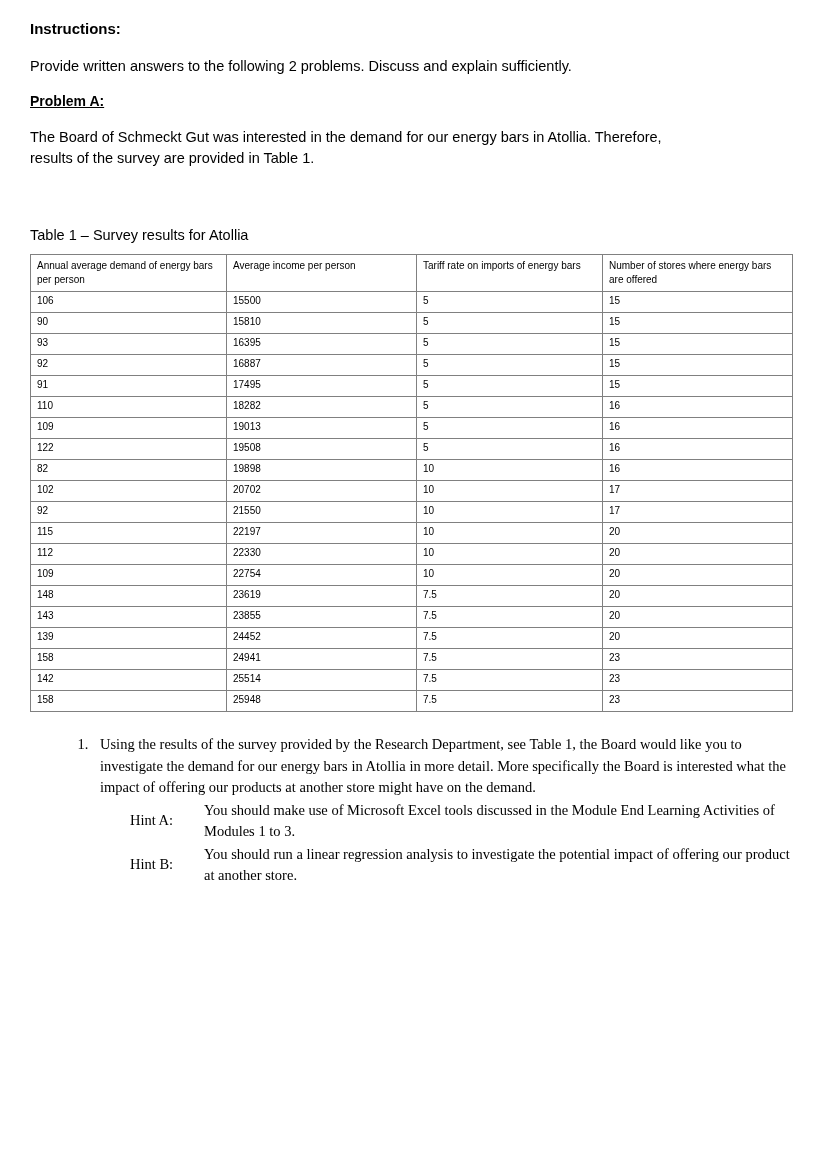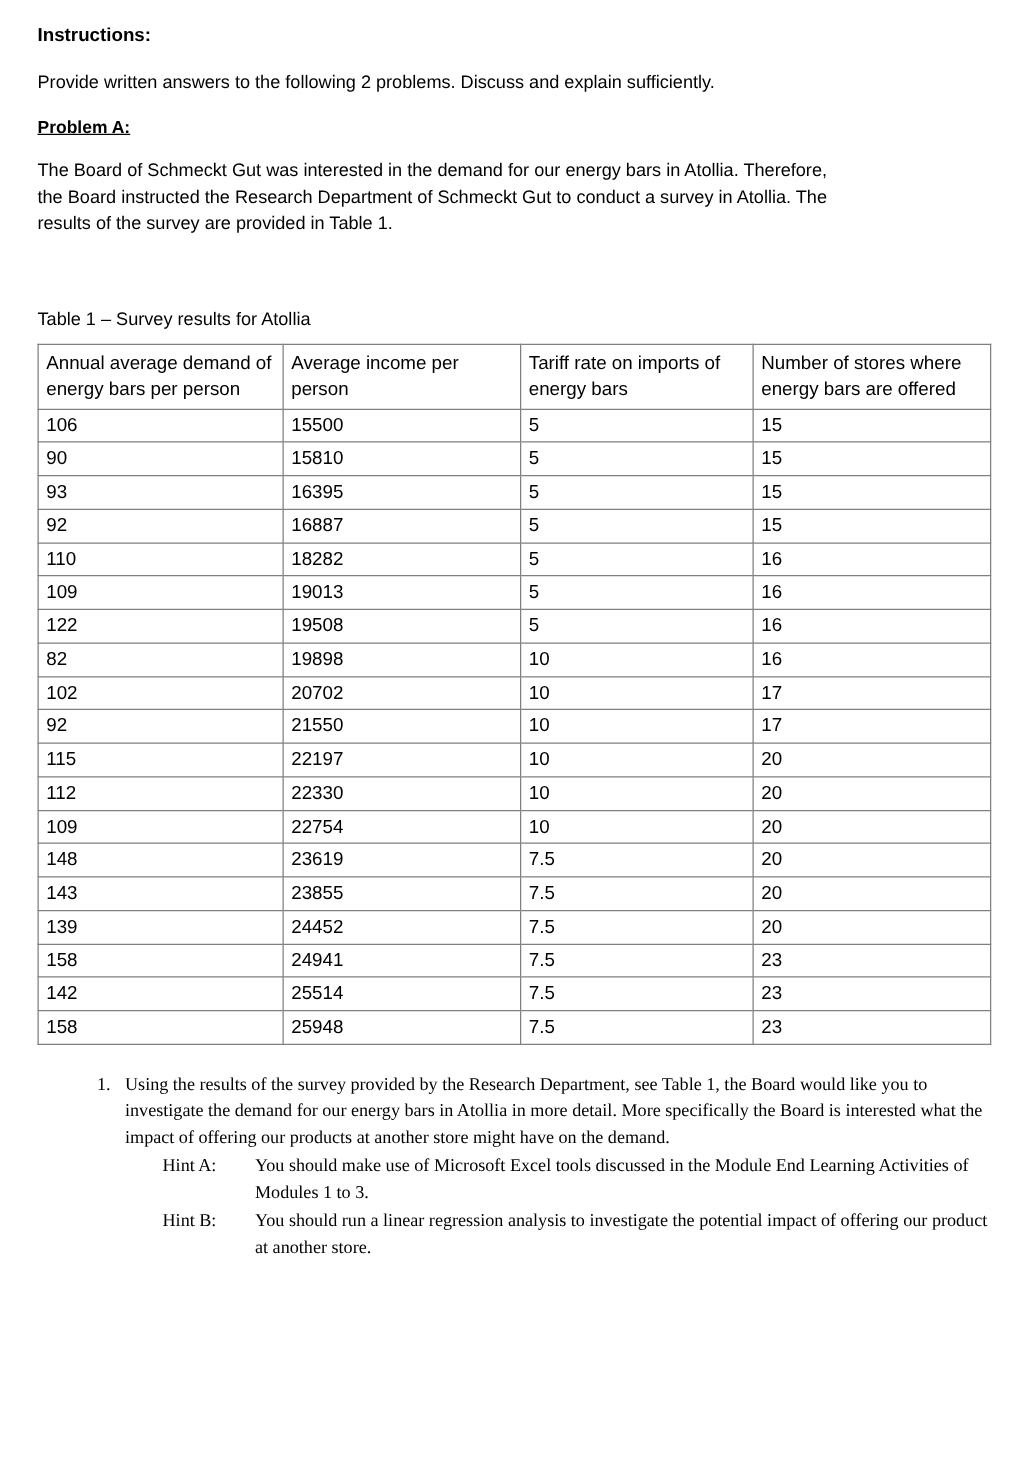--- a/index.html
+++ b/index.html
@@ -47,21 +47,21 @@
   }
   .spacer-lg { height: 44px; }
   .table-caption {
     margin: 0 0 8px 0;
     font-size: 14.5px;
   }
   table.survey {
     border-collapse: collapse;
     width: 762px;
     table-layout: fixed;
-    font-size: 15px;
+    font-size: 10px;
   }
   table.survey th, table.survey td {
     border: 1px solid #808080;
     padding: 2px 6px;
     text-align: left;
     vertical-align: top;
     font-weight: normal;
     height: 21px;
     box-sizing: border-box;
   }
@@ -81,20 +81,21 @@
   }
   ol.questions li {
     margin-bottom: 2px;
     padding-left: 8px;
     font-family: Liberation Serif, serif;
   }
   .hint-row {
     display: flex;
     margin-top: 2px;
     padding-left: 30px;
+    align-items: center;
   }
   .hint-label {
     width: 74px;
     flex: none;
   }
   .hint-text {
     flex: 1;
   }
 </style>
 </head>
@@ -103,21 +104,20 @@
 <div class="page">
 
   <div class="heading">Instructions:</div>
 
   <div class="para">Provide written answers to the following 2 problems. Discuss and explain sufficiently.</div>
 
   <div class="subheading">Problem A:</div>
 
   <div class="body-block">
     <span class="line">The Board of Schmeckt Gut was interested in the demand for our energy bars in Atollia.  Therefore,</span>
-    <span class="line">the Board instructed the Research Department of Schmeckt Gut to conduct a survey in Atollia.  The</span>
     <span class="line">results of the survey are provided in Table 1.</span>
   </div>
 
   <div class="spacer-lg"></div>
 
   <div class="table-caption">Table 1 – Survey results for Atollia</div>
 
   <table class="survey">
     <colgroup>
       <col class="c1">
@@ -148,20 +148,26 @@
       </tr>
       <tr>
         <td>93</td>
         <td>16395</td>
         <td>5</td>
         <td>15</td>
       </tr>
       <tr>
         <td>92</td>
         <td>16887</td>
+        <td>5</td>
+        <td>15</td>
+      </tr>
+      <tr>
+        <td>91</td>
+        <td>17495</td>
         <td>5</td>
         <td>15</td>
       </tr>
       <tr>
         <td>110</td>
         <td>18282</td>
         <td>5</td>
         <td>16</td>
       </tr>
       <tr>

